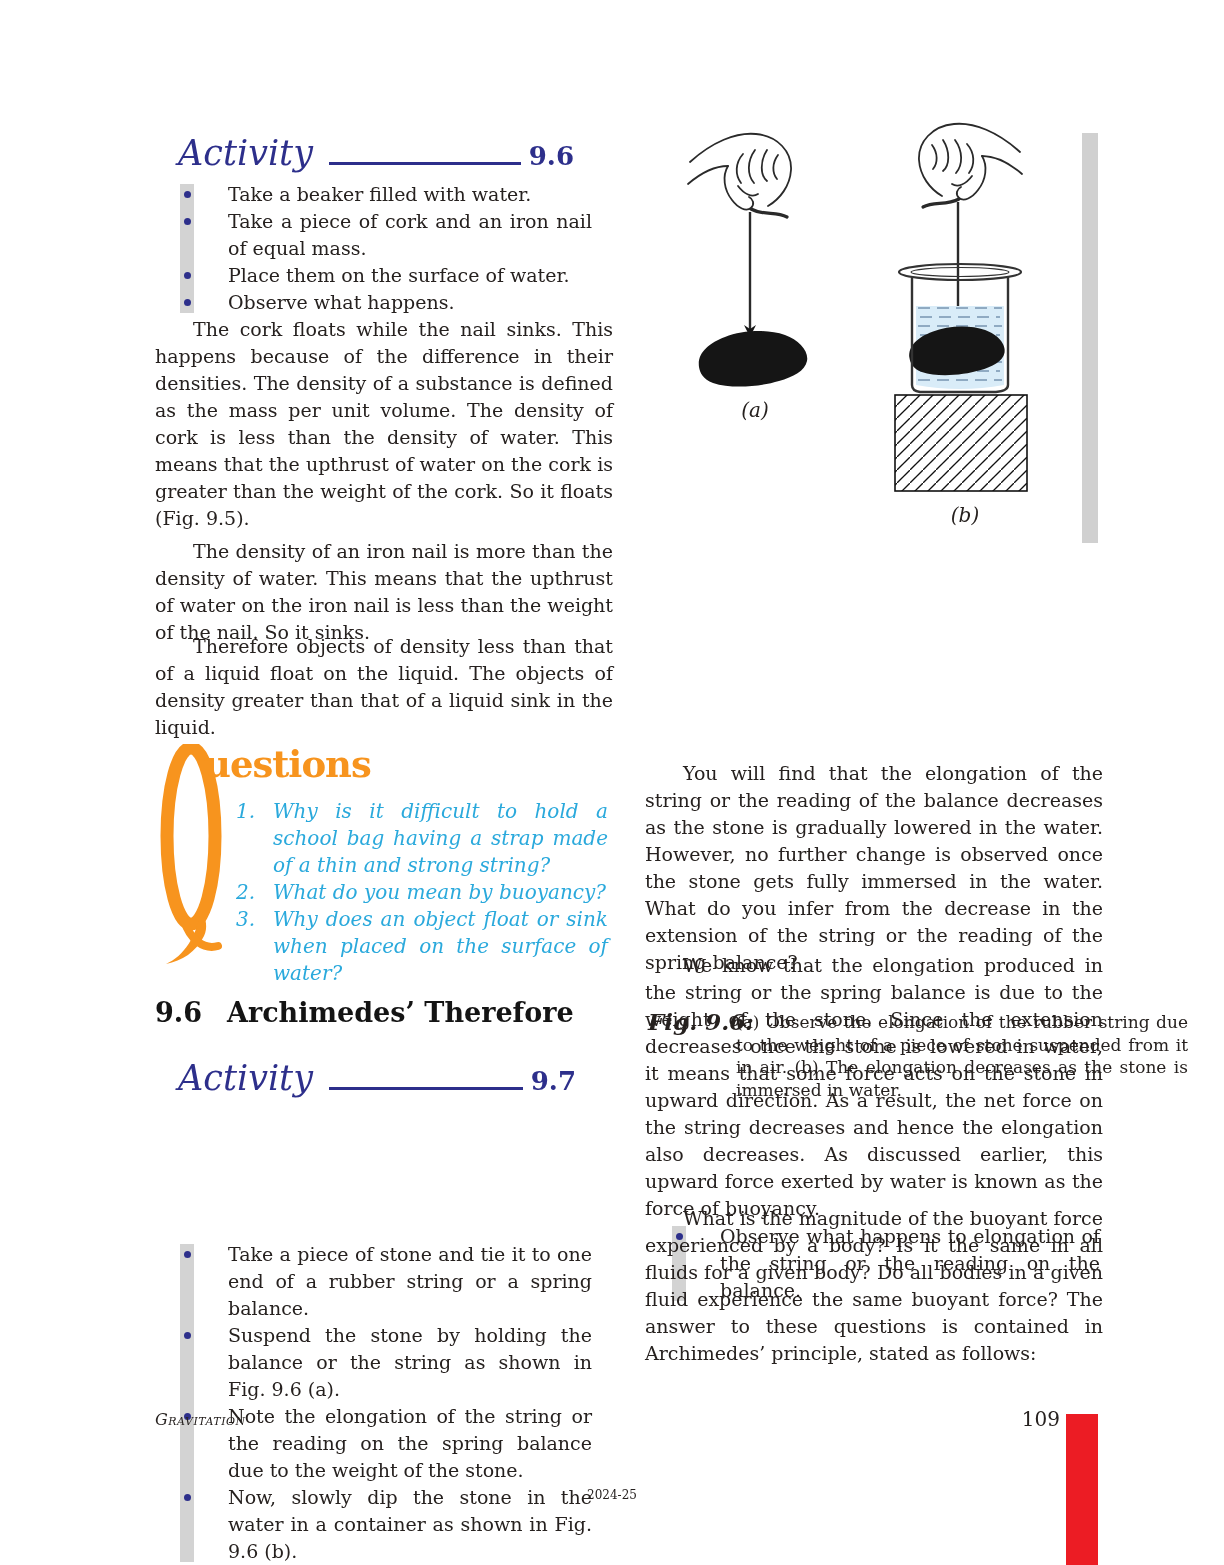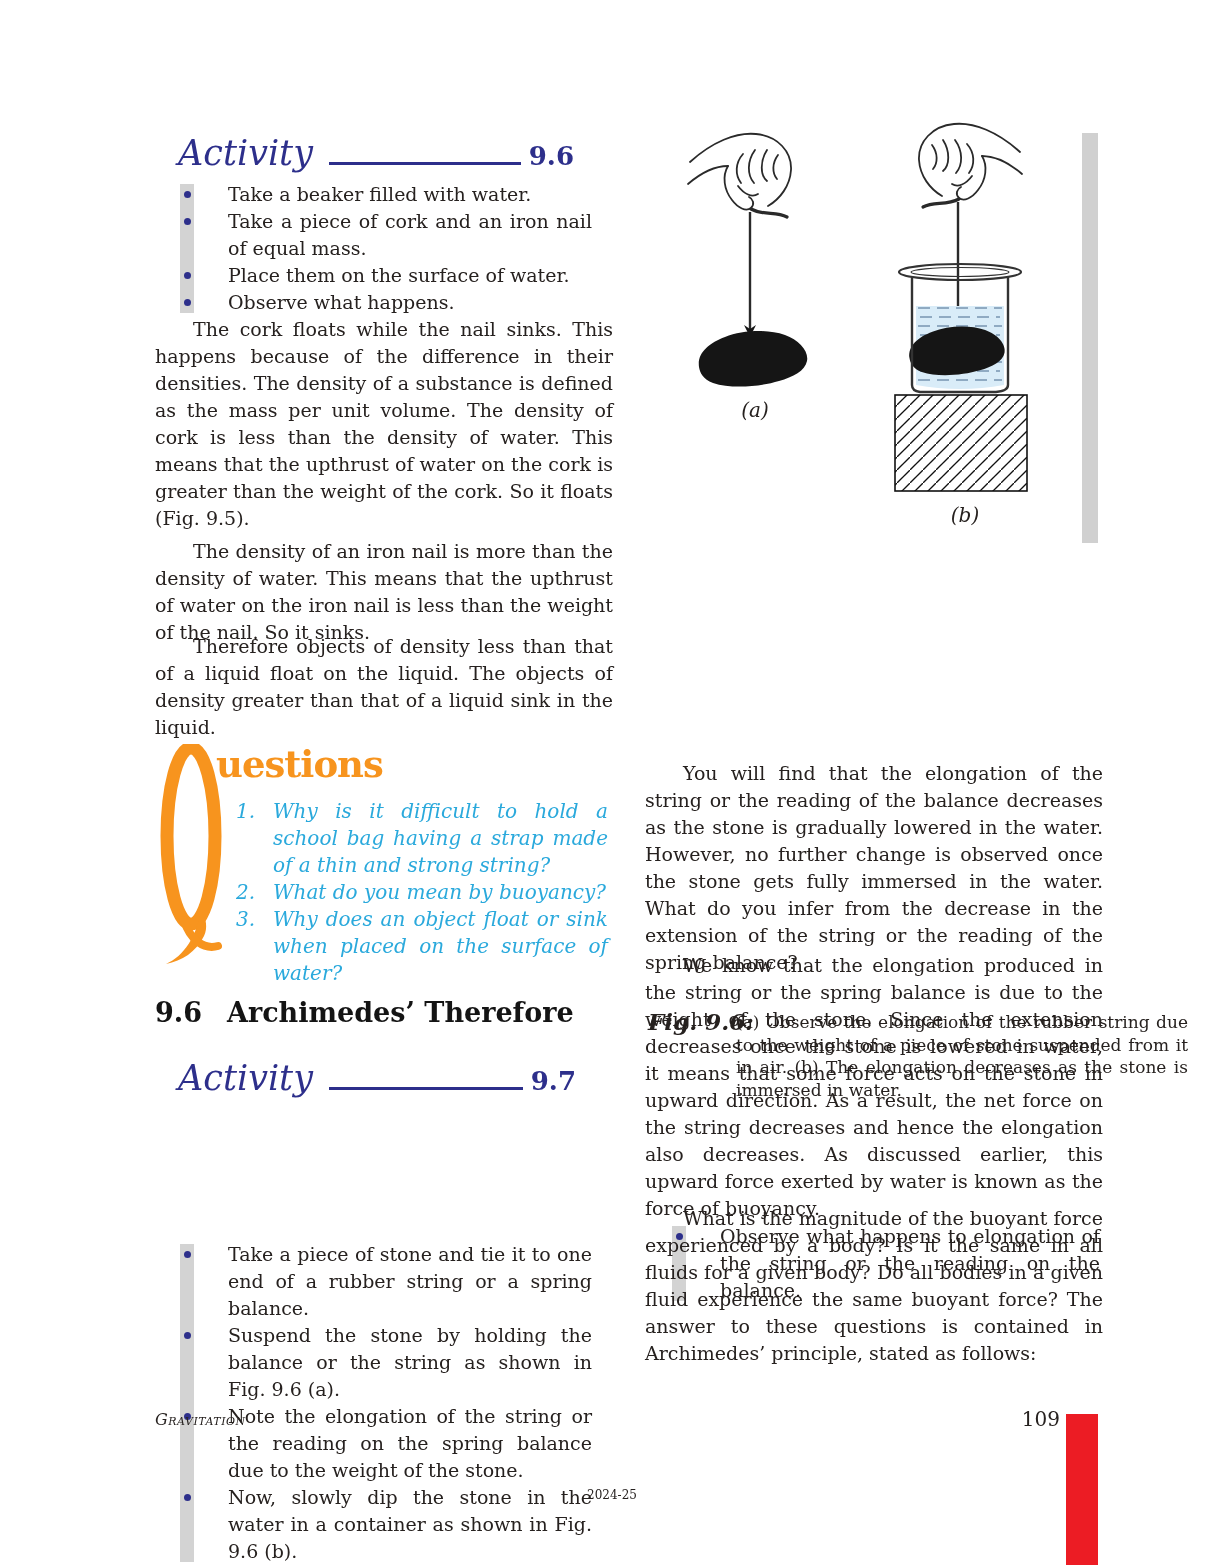--- a/index.html
+++ b/index.html
@@ -30,21 +30,21 @@
 
   
   .blist{position:relative;}
   .blist .bar{position:absolute;left:0;top:3px;bottom:3px;width:14px;background:var(--graybar);}
   .bitem{position:relative;padding-left:48px;font-size:19px;line-height:27px;text-align:justify;}
   .bitem .dot{position:absolute;left:4px;top:10px;width:7px;height:7px;border-radius:50%;background:var(--navy);}
 
   .para{font-size:19px;line-height:27px;text-align:justify;text-indent:38px;}
 
   
-  .q-word{position:absolute;left:56px;top:0;color:var(--orange);font-weight:bold;font-size:37px;letter-spacing:-1px;}
+  .q-word{position:absolute;left:44px;top:0;color:var(--orange);font-weight:bold;font-size:37px;letter-spacing:-1px;}
   .q-list{position:absolute;left:76px;top:56px;width:372px;color:var(--cyan);font-style:italic;font-size:20px;line-height:27px;}
   .q-item{display:flex;}
   .q-num{width:37px;flex:0 0 37px;}
   .q-text{flex:1;text-align:justify;}
 
   .sec-head{display:flex;font-weight:bold;font-size:27px;color:#141414;}
   .sec-num{margin-right:25px;}
 
   
   .caption{position:relative;padding-left:88px;font-size:17px;line-height:22.5px;}

